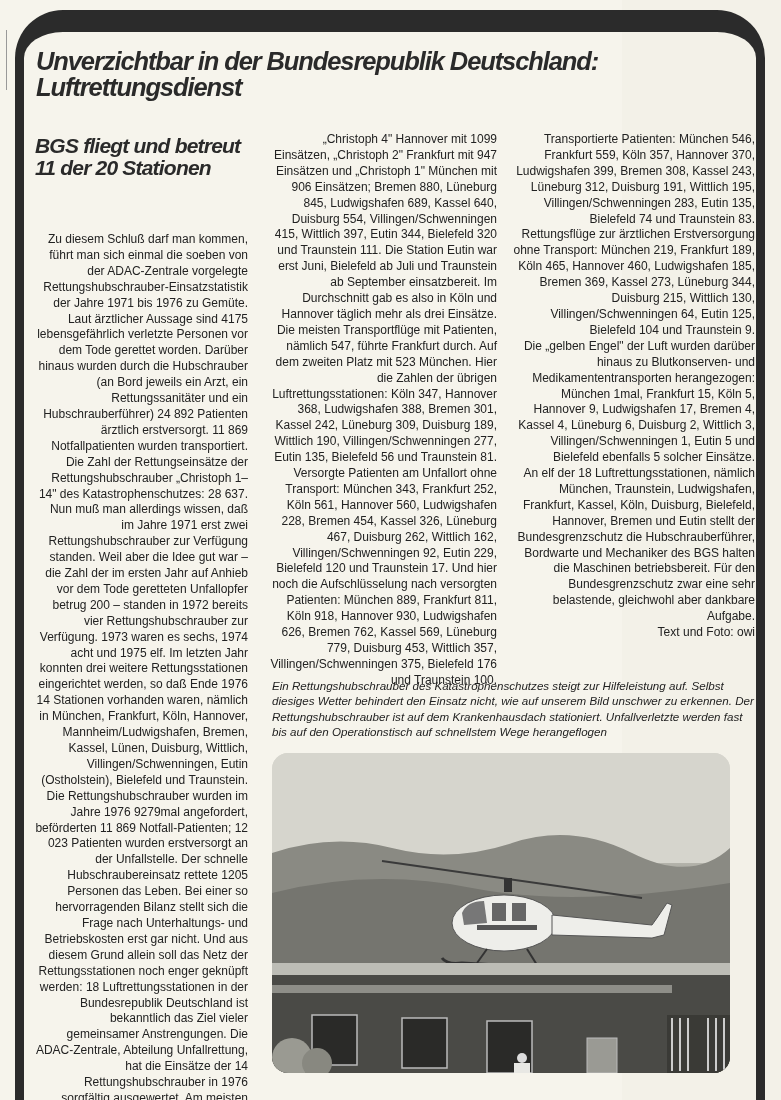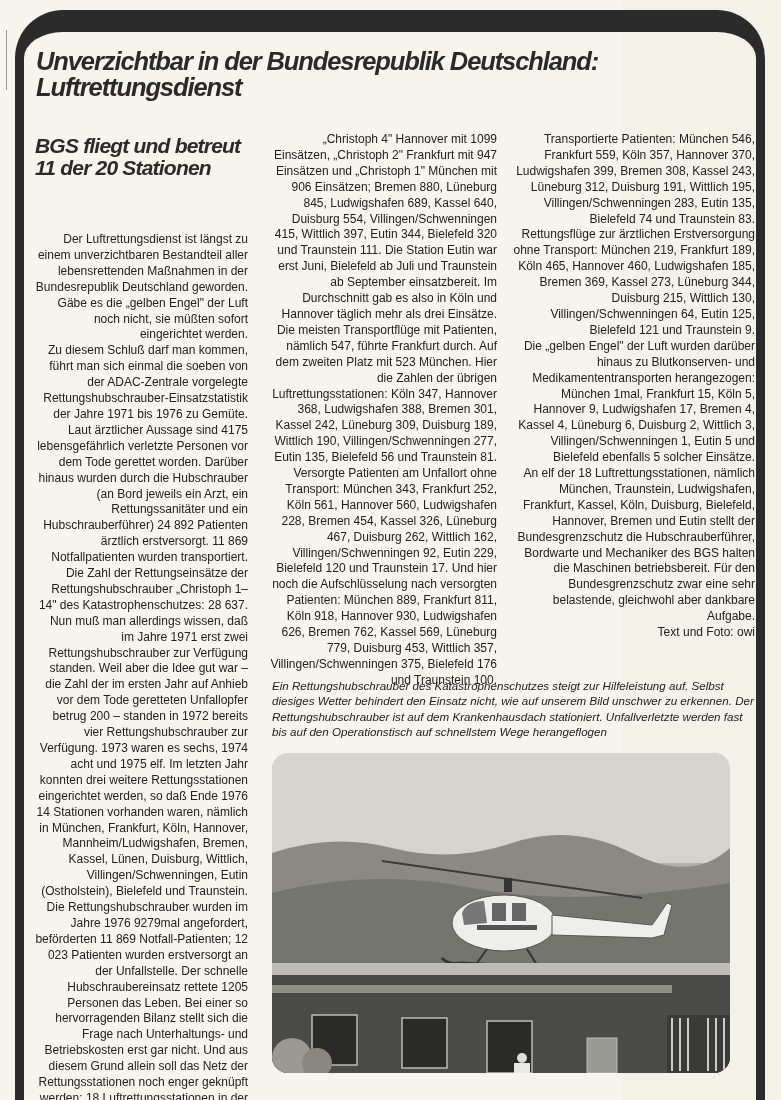--- a/index.html
+++ b/index.html
@@ -75,33 +75,32 @@
     <div>Unverzichtbar in der Bundesrepublik Deutschland:</div>
     <div>Luftrettungsdienst</div>
   </div>
 
   <div class="subhead">
     <div>BGS fliegt und betreut</div>
     <div>11 der 20 Stationen</div>
   </div>
 
   <div class="col col1">
-    <p>Der Luftrettungsdienst ist längst zu einem unverzichtbaren Bestandteil aller lebensrettenden Maßnahmen in der Bundesrepublik Deutschland geworden. Gäbe es die „gelben Engel" der Luft noch nicht, sie müßten sofort eingerichtet werden.</p>
     <p>Zu diesem Schluß darf man kommen, führt man sich einmal die soeben von der ADAC-Zentrale vorgelegte Rettungshubschrauber-Einsatzstatistik der Jahre 1971 bis 1976 zu Gemüte. Laut ärztlicher Aussage sind 4175 lebensgefährlich verletzte Personen vor dem Tode gerettet worden. Darüber hinaus wurden durch die Hubschrauber (an Bord jeweils ein Arzt, ein Rettungssanitäter und ein Hubschrauberführer) 24 892 Patienten ärztlich erstversorgt. 11 869 Notfallpatienten wurden transportiert. Die Zahl der Rettungseinsätze der Rettungshubschrauber „Christoph 1–14" des Katastrophenschutzes: 28 637.</p>
     <p>Nun muß man allerdings wissen, daß im Jahre 1971 erst zwei Rettungshubschrauber zur Verfügung standen. Weil aber die Idee gut war – die Zahl der im ersten Jahr auf Anhieb vor dem Tode geretteten Unfallopfer betrug 200 – standen in 1972 bereits vier Rettungshubschrauber zur Verfügung. 1973 waren es sechs, 1974 acht und 1975 elf. Im letzten Jahr konnten drei weitere Rettungsstationen eingerichtet werden, so daß Ende 1976 14 Stationen vorhanden waren, nämlich in München, Frankfurt, Köln, Hannover, Mannheim/Ludwigshafen, Bremen, Kassel, Lünen, Duisburg, Wittlich, Villingen/Schwenningen, Eutin (Ostholstein), Bielefeld und Traunstein. Die Rettungshubschrauber wurden im Jahre 1976 9279mal angefordert, beförderten 11 869 Notfall-Patienten; 12 023 Patienten wurden erstversorgt an der Unfallstelle. Der schnelle Hubschraubereinsatz rettete 1205 Personen das Leben. Bei einer so hervorragenden Bilanz stellt sich die Frage nach Unterhaltungs- und Betriebskosten erst gar nicht. Und aus diesem Grund allein soll das Netz der Rettungsstationen noch enger geknüpft werden: 18 Luftrettungsstationen in der Bundesrepublik Deutschland ist bekanntlich das Ziel vieler gemeinsamer Anstrengungen. Die ADAC-Zentrale, Abteilung Unfallrettung, hat die Einsätze der 14 Rettungshubschrauber in 1976 sorgfältig ausgewertet. Am meisten gefragt war „Christoph 3" in Köln mit 1132 Einsätzen. Danach rangieren</p>
   </div>
 
   <div class="col col2">
     <p>„Christoph 4" Hannover mit 1099 Einsätzen, „Christoph 2" Frankfurt mit 947 Einsätzen und „Christoph 1" München mit 906 Einsätzen; Bremen 880, Lüneburg 845, Ludwigshafen 689, Kassel 640, Duisburg 554, Villingen/Schwenningen 415, Wittlich 397, Eutin 344, Bielefeld 320 und Traunstein 111. Die Station Eutin war erst Juni, Bielefeld ab Juli und Traunstein ab September einsatzbereit. Im Durchschnitt gab es also in Köln und Hannover täglich mehr als drei Einsätze. Die meisten Transportflüge mit Patienten, nämlich 547, führte Frankfurt durch. Auf dem zweiten Platz mit 523 München. Hier die Zahlen der übrigen Luftrettungsstationen: Köln 347, Hannover 368, Ludwigshafen 388, Bremen 301, Kassel 242, Lüneburg 309, Duisburg 189, Wittlich 190, Villingen/Schwenningen 277, Eutin 135, Bielefeld 56 und Traunstein 81.</p>
     <p>Versorgte Patienten am Unfallort ohne Transport: München 343, Frankfurt 252, Köln 561, Hannover 560, Ludwigshafen 228, Bremen 454, Kassel 326, Lüneburg 467, Duisburg 262, Wittlich 162, Villingen/Schwenningen 92, Eutin 229, Bielefeld 120 und Traunstein 17. Und hier noch die Aufschlüsselung nach versorgten Patienten: München 889, Frankfurt 811, Köln 918, Hannover 930, Ludwigshafen 626, Bremen 762, Kassel 569, Lüneburg 779, Duisburg 453, Wittlich 357, Villingen/Schwenningen 375, Bielefeld 176 und Traunstein 100.</p>
   </div>
 
   <div class="col col3">
     <p>Transportierte Patienten: München 546, Frankfurt 559, Köln 357, Hannover 370, Ludwigshafen 399, Bremen 308, Kassel 243, Lüneburg 312, Duisburg 191, Wittlich 195, Villingen/Schwenningen 283, Eutin 135, Bielefeld 74 und Traunstein 83.</p>
-    <p>Rettungsflüge zur ärztlichen Erstversorgung ohne Transport: München 219, Frankfurt 189, Köln 465, Hannover 460, Ludwigshafen 185, Bremen 369, Kassel 273, Lüneburg 344, Duisburg 215, Wittlich 130, Villingen/Schwenningen 64, Eutin 125, Bielefeld 121 und Traunstein 9.</p>
+    <p>Rettungsflüge zur ärztlichen Erstversorgung ohne Transport: München 219, Frankfurt 189, Köln 465, Hannover 460, Ludwigshafen 185, Bremen 369, Kassel 273, Lüneburg 344, Duisburg 215, Wittlich 130, Villingen/Schwenningen 64, Eutin 125, Bielefeld 104 und Traunstein 9.</p>
     <p>Die „gelben Engel" der Luft wurden darüber hinaus zu Blutkonserven- und Medikamententransporten herangezogen:</p>
     <p>München 1mal, Frankfurt 15, Köln 5, Hannover 9, Ludwigshafen 17, Bremen 4, Kassel 4, Lüneburg 6, Duisburg 2, Wittlich 3, Villingen/Schwenningen 1, Eutin 5 und Bielefeld ebenfalls 5 solcher Einsätze.</p>
     <p>An elf der 18 Luftrettungsstationen, nämlich München, Traunstein, Ludwigshafen, Frankfurt, Kassel, Köln, Duisburg, Bielefeld, Hannover, Bremen und Eutin stellt der Bundesgrenzschutz die Hubschrauberführer, Bordwarte und Mechaniker des BGS halten die Maschinen betriebsbereit. Für den Bundesgrenzschutz zwar eine sehr belastende, gleichwohl aber dankbare Aufgabe.</p>
     <p class="signature">Text und Foto: owi</p>
   </div>
 
   <div class="caption">Ein Rettungshubschrauber des Katastrophenschutzes steigt zur Hilfeleistung auf. Selbst diesiges Wetter behindert den Einsatz nicht, wie auf unserem Bild unschwer zu erkennen. Der Rettungshubschrauber ist auf dem Krankenhausdach stationiert. Unfallverletzte werden fast bis auf den Operationstisch auf schnellstem Wege herangeflogen</div>
 
   <div class="photo" title="Rettungshubschrauber über Krankenhausdach">
     <svg width="458" height="320" viewBox="0 0 458 320">

